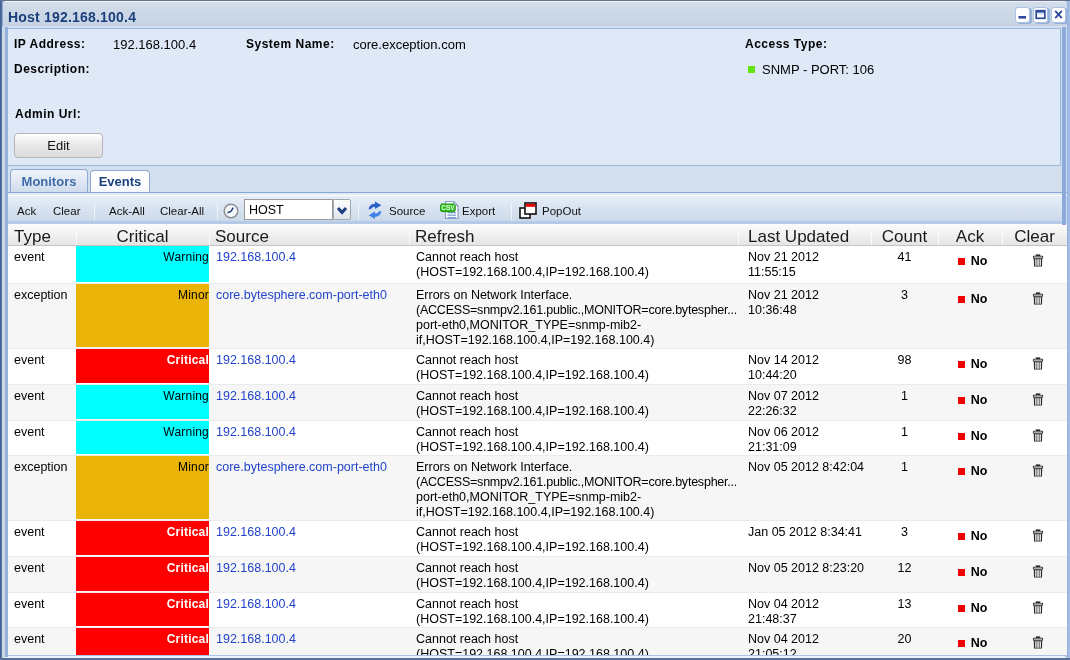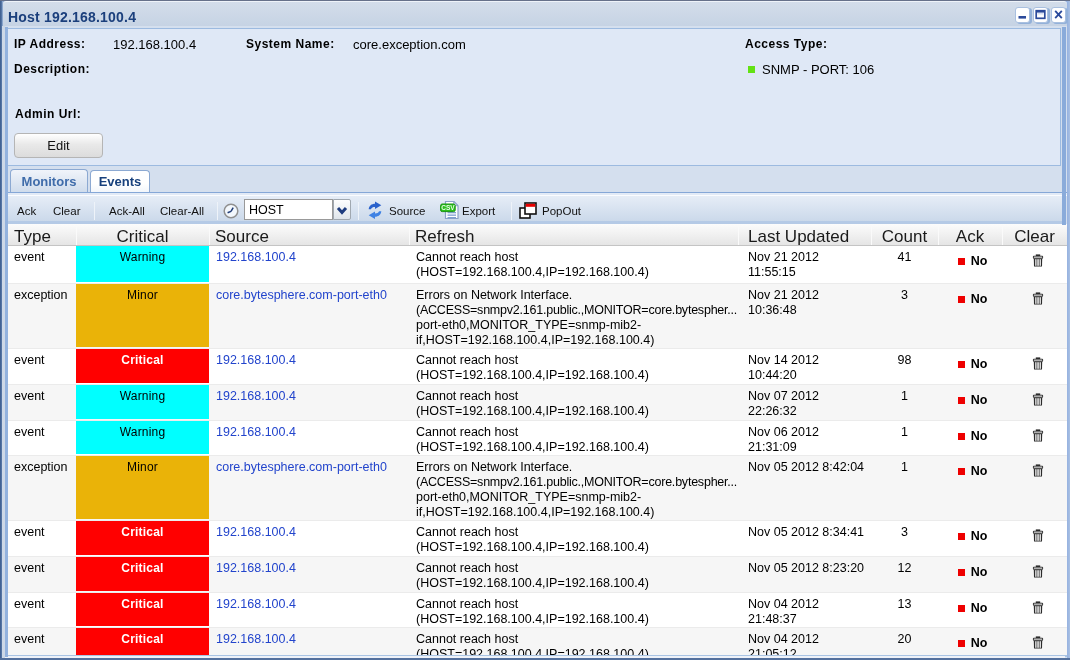--- a/index.html
+++ b/index.html
@@ -31,21 +31,21 @@
 
 .gridhead{position:absolute;left:4px;top:198px;width:1060px;height:22px;background:linear-gradient(#fcfcfc,#e5e5e5);border-bottom:1px solid #c4c4c4;font-size:17px;color:#1a1a1a}
 .gh{position:absolute;top:3px}
 .ghsep{position:absolute;top:1px;height:20px;width:1px;background:#d2d2d2;border-right:1px solid #fafafa}
 .gridbody{position:absolute;left:4px;top:220px;width:1060px;height:409px;background:#fff;overflow:hidden}
 table{border-collapse:collapse;table-layout:fixed;width:1060px;font-size:12.5px;color:#000}
 td{vertical-align:top;padding:4px 4px 0 7px;line-height:15px;overflow:hidden;white-space:nowrap}
 tr{border-bottom:1px solid #ebebeb}
 tr.alt{background:#f6f6f6}
 td.sev{padding:0;position:relative}
-.sevbox{position:absolute;left:0;right:0;top:0;bottom:1px;text-align:center;padding-top:4px;font-size:12px;letter-spacing:0.2px}
+.sevbox{position:absolute;left:0;right:0;top:0;bottom:1px;text-align:right;padding-top:4px;font-size:12px;letter-spacing:0.2px}
 .cyan{background:#00ffff}.yellow{background:#eab308}
 .red{background:#ff0000;color:#fff;font-weight:bold}
 td.src{color:#2244cc;padding-left:7px}
 td.cnt{text-align:center;padding-left:0;padding-right:0}
 td.ack{padding:8px 0 0 5px;text-align:center;font-weight:bold}
 .rsq{display:inline-block;width:7px;height:7px;background:#ee0000;margin-right:6px;position:relative;top:0px}
 td.clr{padding:8px 0 0 6px;text-align:center}
 .gridbot{position:absolute;left:4px;top:629px;width:1060px;height:2px;background:#a9c4e4}
 </style></head>
 <body>
@@ -281,21 +281,21 @@
                 <rect x="7.5" y="5.2" width="1.5" height="6.6" fill="#dcdcdc"></rect>
               </svg></td>
           </tr>
           <tr style="height:36px">
             <td>event</td>
             <td class="sev">
               <div class="sevbox red">Critical</div>
             </td>
             <td class="src">192.168.100.4</td>
             <td>Cannot reach host<br>(HOST=192.168.100.4,IP=192.168.100.4)</td>
-            <td style="padding-left:10px">Nov 05 2012 8:34:41</td>
+            <td style="padding-left:10px">Jan 05 2012 8:34:41</td>
             <td class="cnt">3</td>
             <td class="ack"><span class="rsq"></span>No</td>
             <td class="clr"><svg width="12" height="13" viewBox="0 0 12 13">
                 <rect x="3.8" y="0.4" width="4.4" height="1.8" fill="#2b2b2b"></rect>
                 <rect x="0.9" y="1.7" width="10.2" height="3" rx="1" fill="#2b2b2b"></rect>
                 <rect x="1.8" y="2.6" width="8.4" height="1.1" fill="#e8e8e8"></rect>
                 <path d="M1.8 4.7 L10.2 4.7 L10 12.4 L2 12.4 Z" fill="#2b2b2b"></path>
                 <rect x="3.1" y="5.2" width="1.5" height="6.6" fill="#dcdcdc"></rect>
                 <rect x="5.3" y="5.2" width="1.5" height="6.6" fill="#f2f2f2"></rect>
                 <rect x="7.5" y="5.2" width="1.5" height="6.6" fill="#dcdcdc"></rect>

